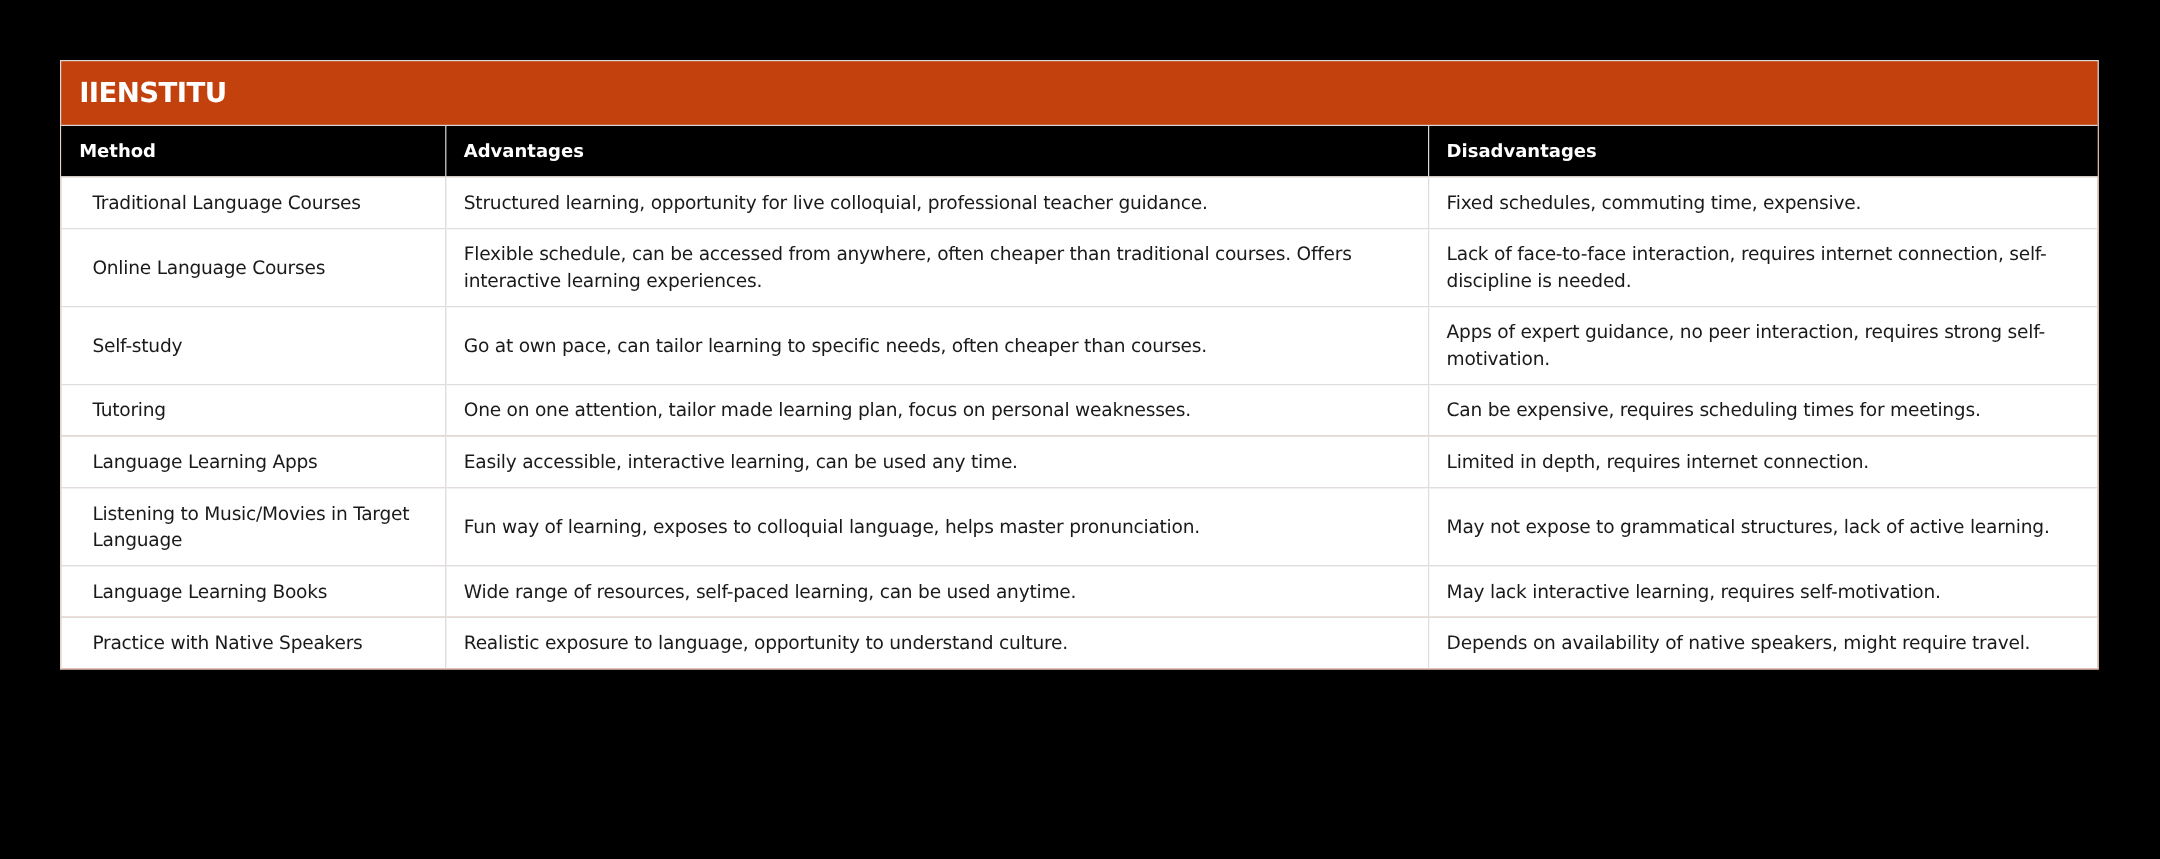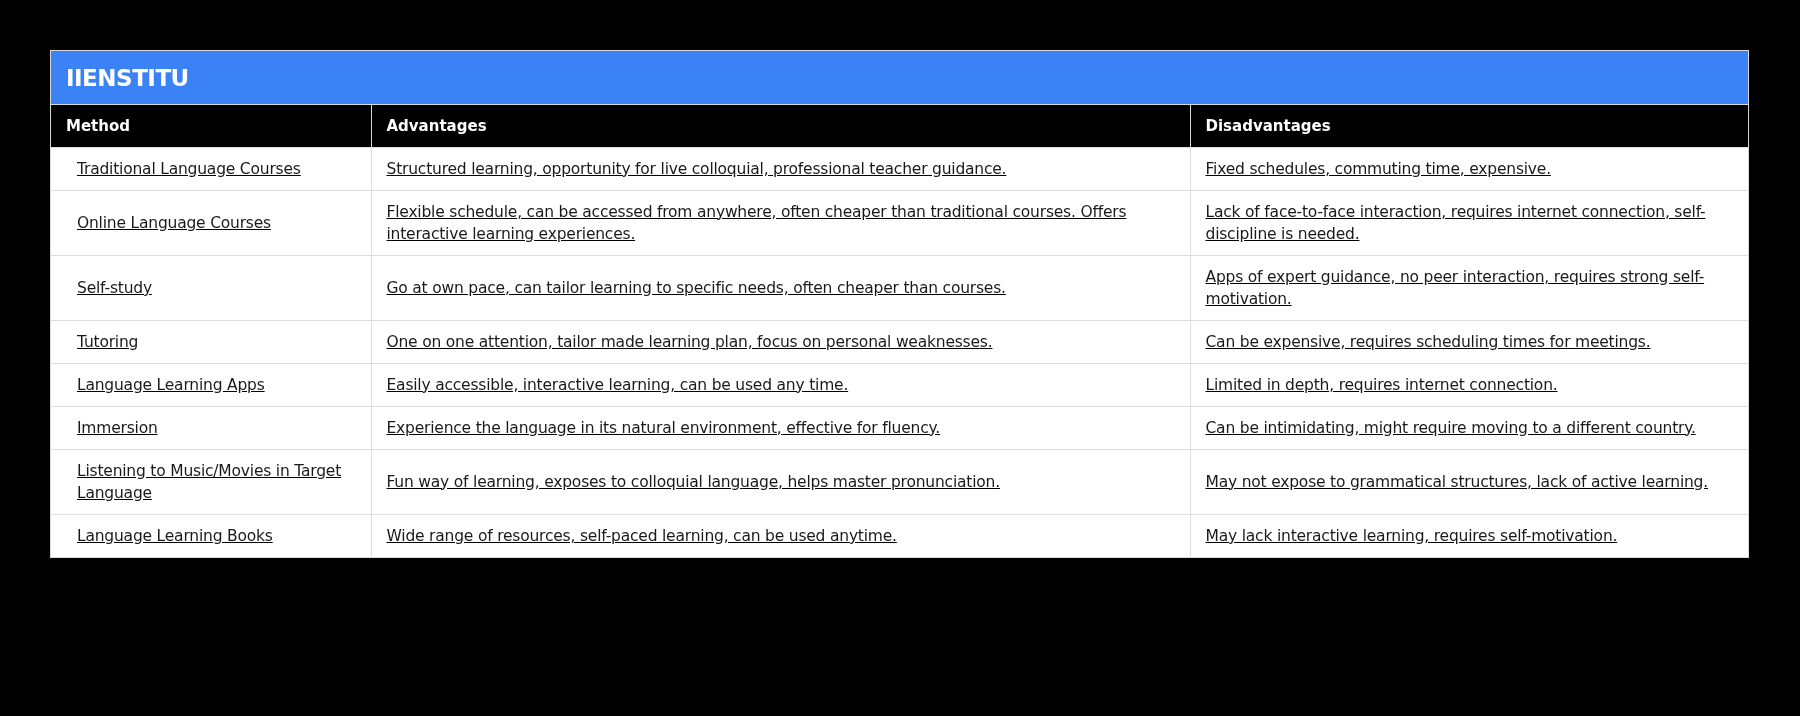--- a/index.html
+++ b/index.html
@@ -10,41 +10,40 @@
       height: 716px;
       overflow: hidden;
     }
     .table-wrap {
       position: absolute;
       left: 50px;
       top: 50px;
       width: 1699px;
       border: 1px solid #d9d9d9;
       box-sizing: border-box;
-      background: #3b82f6;
+      background: #c2410c;
     }
     .title-bar {
       height: 54px;
       box-sizing: border-box;
       padding-left: 15px;
       display: flex;
       align-items: center;
       color: #ffffff;
       font-family: "DejaVu Sans", sans-serif;
       font-weight: bold;
       font-size: 23px;
       letter-spacing: -0.5px;
       border-bottom: 1px solid #d9d9d9;
     }
     table {
       border-collapse: collapse;
       width: 100%;
       table-layout: fixed;
       font-family: "DejaVu Sans", sans-serif;
-      text-decoration: underline;
     }
     col.c1 { width: 320px; }
     col.c2 { width: 819px; }
     col.c3 { width: auto; }
     th {
       background: #000000;
       color: #ffffff;
       font-weight: bold;
       font-size: 15px;
       text-align: left;
@@ -107,30 +106,30 @@
       <tr class="r1">
         <td>Tutoring</td>
         <td>One on one attention, tailor made learning plan, focus on personal weaknesses.</td>
         <td>Can be expensive, requires scheduling times for meetings.</td>
       </tr>
       <tr class="r1">
         <td>Language Learning Apps</td>
         <td>Easily accessible, interactive learning, can be used any time.</td>
         <td>Limited in depth, requires internet connection.</td>
       </tr>
-      <tr class="r1">
-        <td>Immersion</td>
-        <td>Experience the language in its natural environment, effective for fluency.</td>
-        <td>Can be intimidating, might require moving to a different country.</td>
-      </tr>
       <tr class="r2">
         <td>Listening to Music/Movies in Target Language</td>
         <td>Fun way of learning, exposes to colloquial language, helps master pronunciation.</td>
         <td>May not expose to grammatical structures, lack of active learning.</td>
       </tr>
       <tr class="r1">
         <td>Language Learning Books</td>
         <td>Wide range of resources, self-paced learning, can be used anytime.</td>
         <td>May lack interactive learning, requires self-motivation.</td>
       </tr>
+      <tr class="r1">
+        <td>Practice with Native Speakers</td>
+        <td>Realistic exposure to language, opportunity to understand culture.</td>
+        <td>Depends on availability of native speakers, might require travel.</td>
+      </tr>
     </tbody>
   </table>
 </div>
 
 </body></html>

